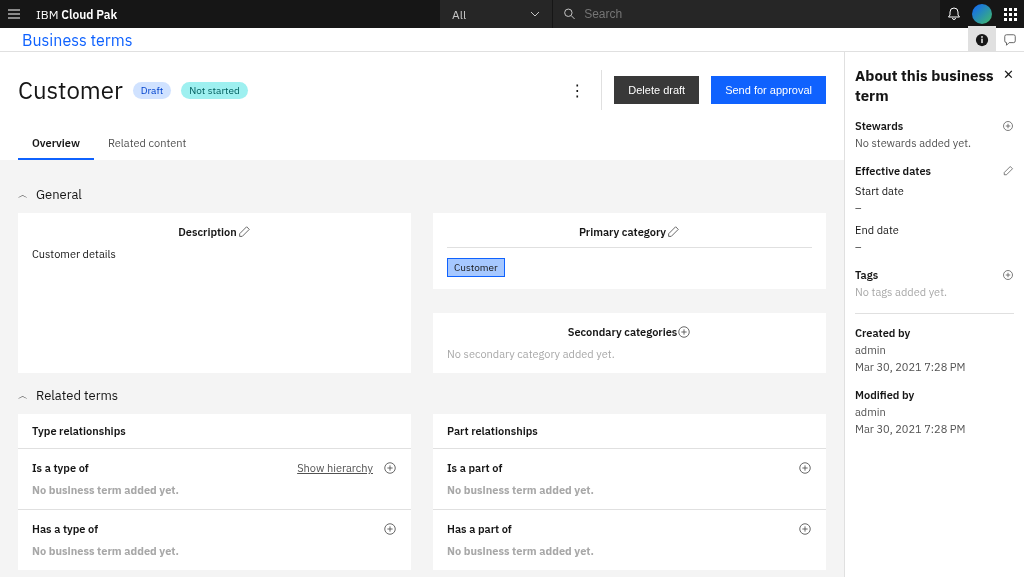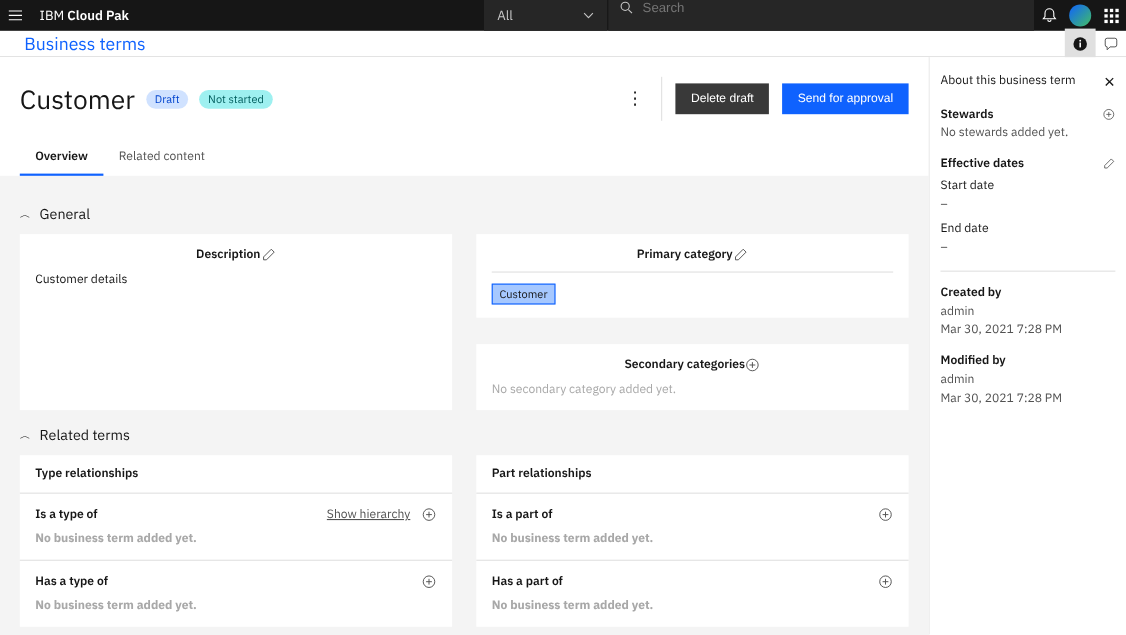--- a/index.html
+++ b/index.html
@@ -5,21 +5,21 @@
 * { margin: 0; padding: 0; box-sizing: border-box; }
 body { font-family: "IBM Plex Sans", -apple-system, BlinkMacSystemFont, "Segoe UI", sans-serif; font-size: 12px; color: #161616; background: #fff; }
 
 
 .top-header { height: 28px; background: #161616; display: flex; align-items: center; color: #fff; }
 .hamburger { width: 28px; height: 28px; display: flex; align-items: center; justify-content: center; cursor: pointer; }
 .brand { padding: 0 8px; font-size: 12px; }
 .brand-bold { font-weight: 600; }
 .header-spacer { flex: 1; }
 .filter-select { background: #262626; height: 28px; width: 112px; display: flex; align-items: center; justify-content: space-between; padding: 0 12px; color: #c6c6c6; cursor: pointer; font-size: 12px; }
-.search-box { background: #262626; height: 28px; width: 387px; display: flex; align-items: flex-start; padding: 0 10px; color: #c6c6c6; margin-left: 1px; }
+.search-box { background: #262626; height: 28px; width: 387px; display: flex; align-items: center; padding: 0 10px; color: #c6c6c6; margin-left: 1px; }
 .search-box input { background: transparent; border: none; outline: none; color: #c6c6c6; font-size: 12px; margin-left: 8px; width: 100%; }
 .header-icon { width: 28px; height: 28px; display: flex; align-items: center; justify-content: center; cursor: pointer; }
 .avatar { width: 20px; height: 20px; border-radius: 50%; background: linear-gradient(135deg, #0f62fe 0%, #42be65 100%); }
 .apps-grid { display: grid; grid-template-columns: repeat(3, 3px); grid-template-rows: repeat(3, 3px); gap: 2px; }
 .apps-grid span { background: #fff; }
 
 
 .breadcrumb-row { height: 24px; border-bottom: 1px solid #e0e0e0; display: flex; align-items: center; justify-content: space-between; padding-left: 22px; }
 .breadcrumb-link { color: #0f62fe; font-size: 16px; text-decoration: none; }
 .breadcrumb-right { display: flex; }
@@ -69,21 +69,21 @@
 
 .related-group { background: #fff; }
 .rel-header { padding: 10px 14px; font-size: 11px; font-weight: 600; }
 .rel-item { padding: 12px 14px; border-top: 1px solid #e0e0e0; }
 .rel-item-title { font-size: 11px; font-weight: 600; display: flex; align-items: center; justify-content: space-between; }
 .rel-item-right { display: flex; align-items: center; gap: 10px; font-weight: 400; color: #525252; font-size: 11px; text-decoration: underline; }
 .rel-item-body { font-size: 11px; color: #a8a8a8; margin-top: 8px; font-weight: bold; }
 
 
 .side-title-row { display: flex; justify-content: space-between; align-items: flex-start; margin-bottom: 14px; }
-.side-title { font-size: 11px; font-weight: 400; line-height: 1.3; }
+.side-title { font-size: 15px; font-weight: 700; line-height: 1.3; }
 .close-x { cursor: pointer; font-size: 13px; }
 .side-section { margin-bottom: 14px; }
 .side-label-row { display: flex; justify-content: space-between; align-items: center; }
 .side-label { font-size: 11px; font-weight: 600; }
 .side-value { font-size: 11px; color: #525252; margin-top: 3px; }
 .side-hr { border: none; border-top: 1px solid #e0e0e0; margin: 12px 0; }
 
 svg { display: block; }
 </style>
 </head>
@@ -336,20 +336,32 @@
       <div style="margin-top:6px">
         <div style="font-size:11px">Start date</div>
         <div class="side-value">–</div>
       </div>
       <div style="margin-top:8px">
         <div style="font-size:11px">End date</div>
         <div class="side-value">–</div>
       </div>
     </div>
 
+    <div class="side-section">
+      <div class="side-label-row">
+        <span class="side-label">Tags</span>
+        <span class="add-icon">
+          <svg width="12" height="12" viewBox="0 0 16 16">
+              <circle cx="8" cy="8" r="6" stroke="#525252" fill="none" stroke-width="1"></circle>
+              <path d="M8 5v6M5 8h6" stroke="#525252" stroke-width="1"></path>
+            </svg>
+        </span>
+      </div>
+      <div class="side-value" style="color:#a8a8a8">No tags added yet.</div>
+    </div>
 
     <hr class="side-hr">
 
     <div class="side-section">
       <div class="side-label">Created by</div>
       <div class="side-value">admin</div>
       <div class="side-value">Mar 30, 2021 7:28 PM</div>
     </div>
 
     <div class="side-section">

